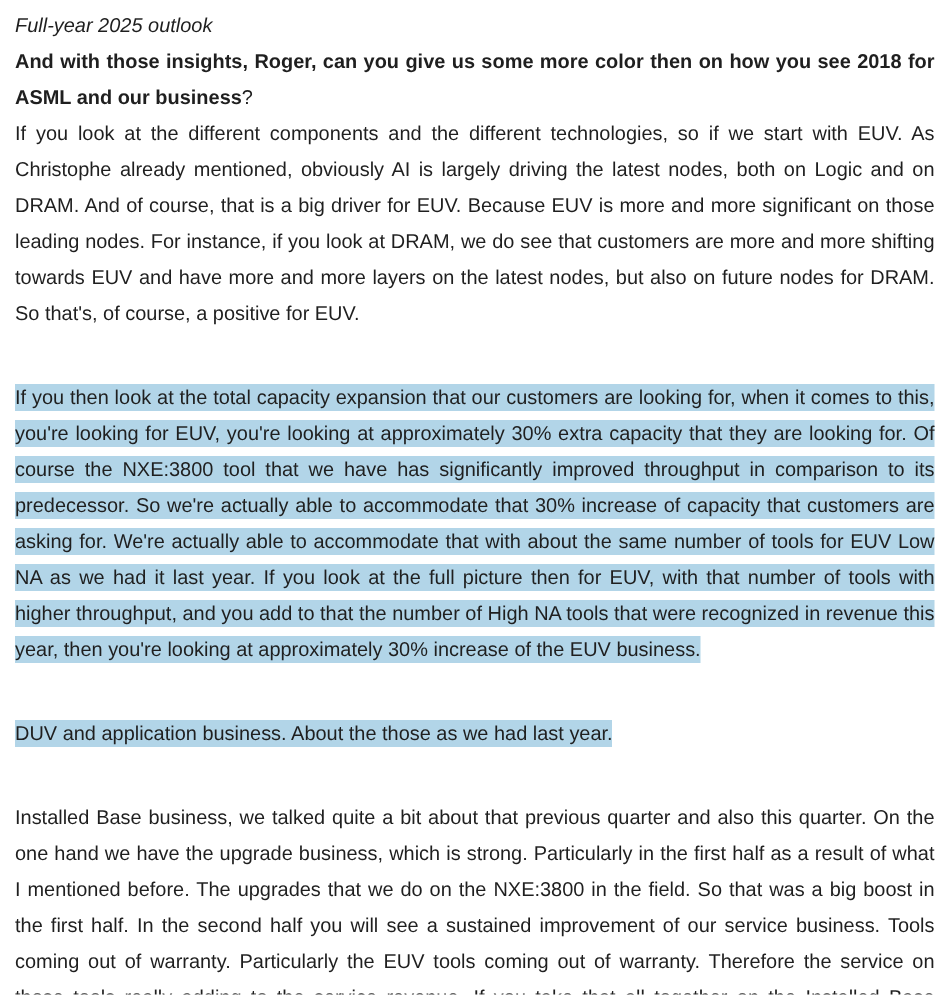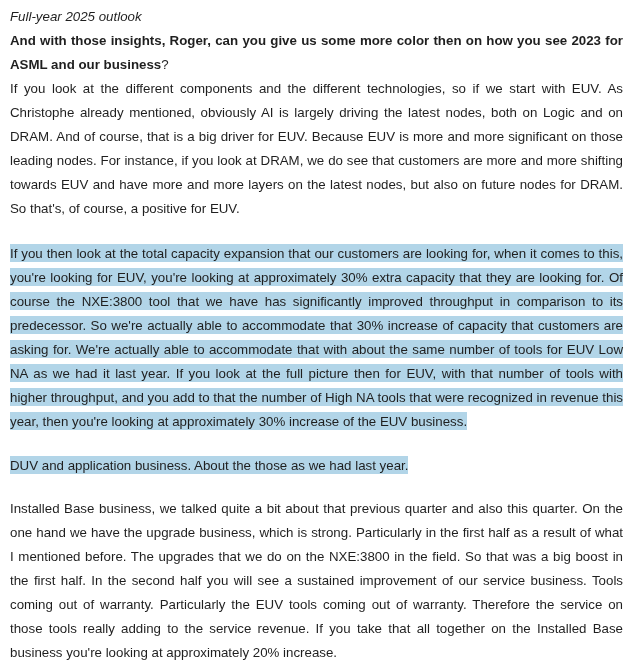--- a/index.html
+++ b/index.html
@@ -30,37 +30,37 @@
     font-weight: bold;
     text-align: justify;
   }
   .question .qmark {
     font-weight: normal;
   }
   p.body-para {
     text-align: justify;
   }
   .gap-above {
-    margin-top: 20px;
+    margin-top: 32px;
   }
   .hl {
     background: var(--hl, #b2d5e8);
     padding: 1.5px 0;
     box-decoration-break: clone;
     -webkit-box-decoration-break: clone;
   }
 </style>
 </head>
 <body>
 
 <div class="page">
 
   <div class="line heading-italic">Full-year 2025 outlook</div>
 
-  <p class="question"><span>And with those insights, Roger, can you give us some more color then on how you see 2023 for ASML and our business</span><span class="qmark">?</span></p>
+  <p class="question"><span>And with those insights, Roger, can you give us some more color then on how you see 2018 for ASML and our business</span><span class="qmark">?</span></p>
 
   <p class="body-para">If you look at the different components and the different technologies, so if we start with EUV. As Christophe already mentioned, obviously AI is largely driving the latest nodes, both on Logic and on DRAM. And of course, that is a big driver for EUV. Because EUV is more and more significant on those leading nodes. For instance, if you look at DRAM, we do see that customers are more and more shifting towards EUV and have more and more layers on the latest nodes, but also on future nodes for DRAM. So that's, of course, a positive for EUV.</p>
 
   <p class="body-para gap-above"><span class="hl">If you then look at the total capacity expansion that our customers are looking for, when it comes to this, you're looking for EUV, you're looking at approximately 30% extra capacity that they are looking for. Of course the NXE:3800 tool that we have has significantly improved throughput in comparison to its predecessor. So we're actually able to accommodate that 30% increase of capacity that customers are asking for. We're actually able to accommodate that with about the same number of tools for EUV Low NA as we had it last year. If you look at the full picture then for EUV, with that number of tools with higher throughput, and you add to that the number of High NA tools that were recognized in revenue this year, then you're looking at approximately 30% increase of the EUV business.</span></p>
 
   <p class="body-para gap-above"><span class="hl">DUV and application business. About the those as we had last year.</span></p>
 
   <p class="body-para gap-above">Installed Base business, we talked quite a bit about that previous quarter and also this quarter. On the one hand we have the upgrade business, which is strong. Particularly in the first half as a result of what I mentioned before. The upgrades that we do on the NXE:3800 in the field. So that was a big boost in the first half. In the second half you will see a sustained improvement of our service business. Tools coming out of warranty. Particularly the EUV tools coming out of warranty. Therefore the service on those tools really adding to the service revenue. If you take that all together on the Installed Base business you're looking at approximately 20% increase.</p>
 
 </div>

